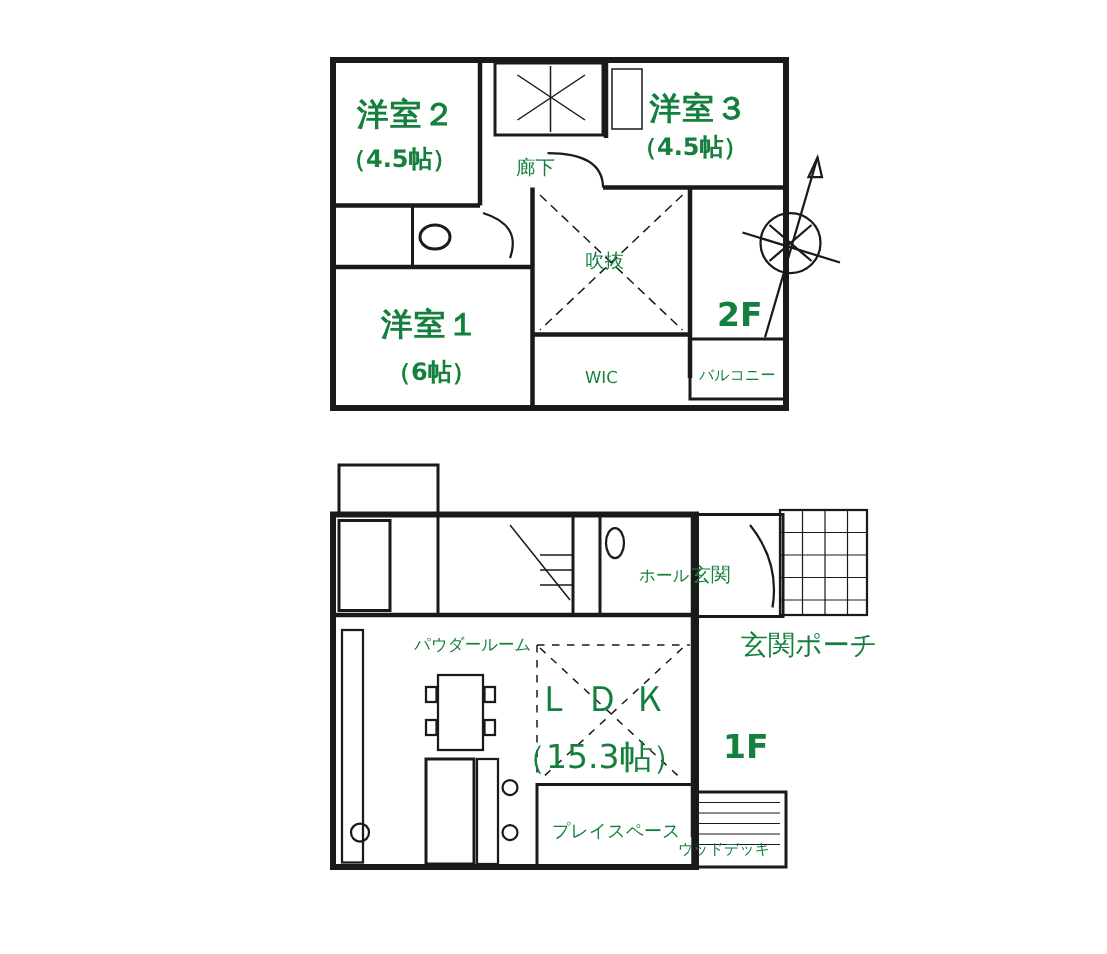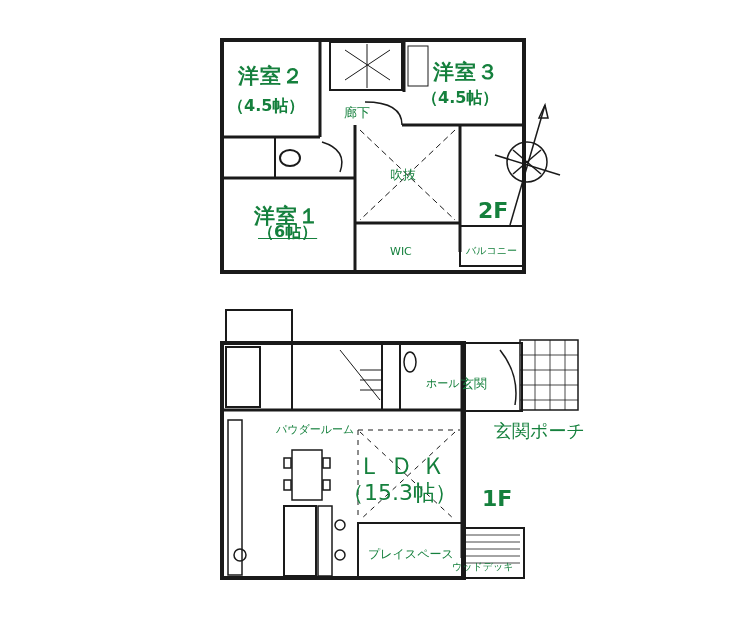--- a/index.html
+++ b/index.html
@@ -132,28 +132,28 @@
       <line x1="466" y1="563" x2="520" y2="563"></line>
     </g>
   </g>
 </svg>
 
 <div class="lbl room-big" style="left:238px;top:66px;">洋室２</div>
 <div class="lbl room-sub" style="left:228px;top:98px;">（4.5帖）</div>
 <div class="lbl room-big" style="left:433px;top:62px;">洋室３</div>
 <div class="lbl room-sub" style="left:422px;top:90px;">（4.5帖）</div>
 <div class="lbl room-big" style="left:254px;top:206px;">洋室１</div>
-<div class="lbl room-sub" style="left:258px;top:224px;text-decoration:underline;">（6帖）</div>
+<div class="lbl room-sub" style="left:258px;top:240px;">（6帖）</div>
 <div class="lbl small" style="left:344px;top:106px;font-size:13px;">廊下</div>
 <div class="lbl small" style="left:390px;top:168px;font-size:13px;">吹抜</div>
 <div class="lbl small" style="left:390px;top:246px;">WIC</div>
 <div class="lbl small" style="left:466px;top:246px;font-size:10px;">バルコニー</div>
 <div class="lbl floor" style="left:478px;top:200px;">2F</div>
 
 <div class="lbl small" style="left:276px;top:384px;font-size:11px;margin-top:40px;">パウダールーム</div>
 <div class="lbl small" style="left:426px;top:378px;font-size:11px;">ホール</div>
 <div class="lbl small" style="left:461px;top:377px;font-size:13px;">玄関</div>
 <div class="lbl small" style="left:494px;top:422px;font-size:18px;">玄関ポーチ</div>
 <div class="lbl ldk" style="left:358px;top:454px;">ＬＤＫ</div>
-<div class="lbl ldk-sub" style="left:342px;top:482px;">（15.3帖）</div>
+<div class="lbl ldk-sub" style="left:342px;top:495px;">（15.3帖）</div>
 <div class="lbl small" style="left:368px;top:548px;font-size:12px;">プレイスペース</div>
 <div class="lbl small" style="left:452px;top:562px;font-size:10px;">ウッドデッキ</div>
 <div class="lbl floor" style="left:482px;top:488px;">1F</div>
 
 </body></html>

